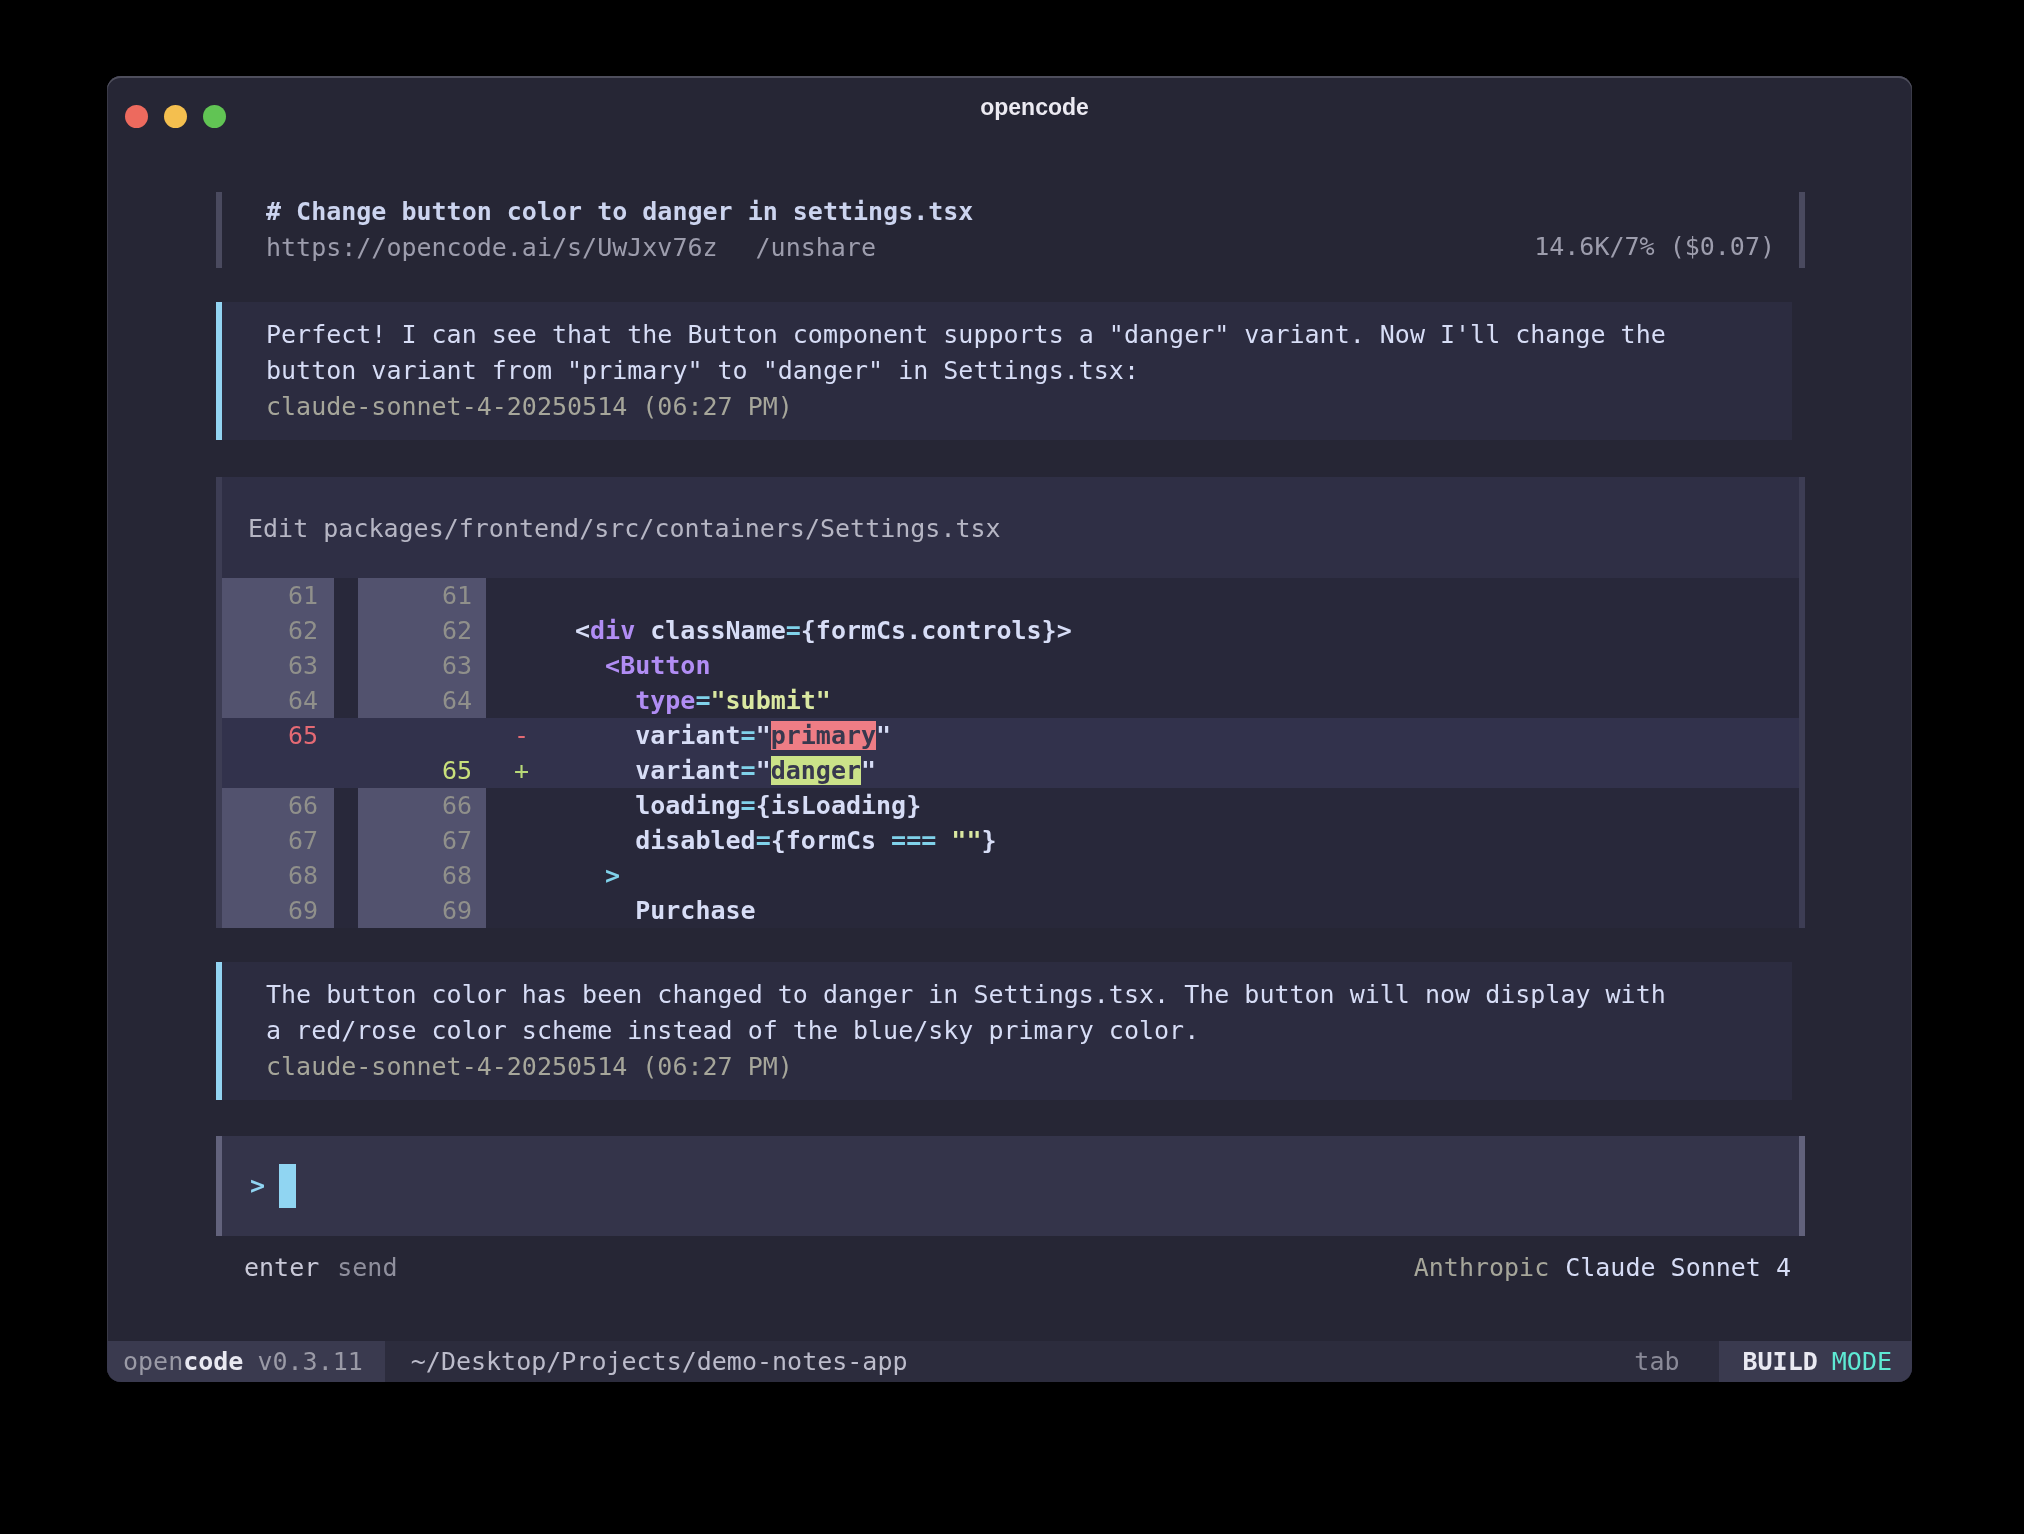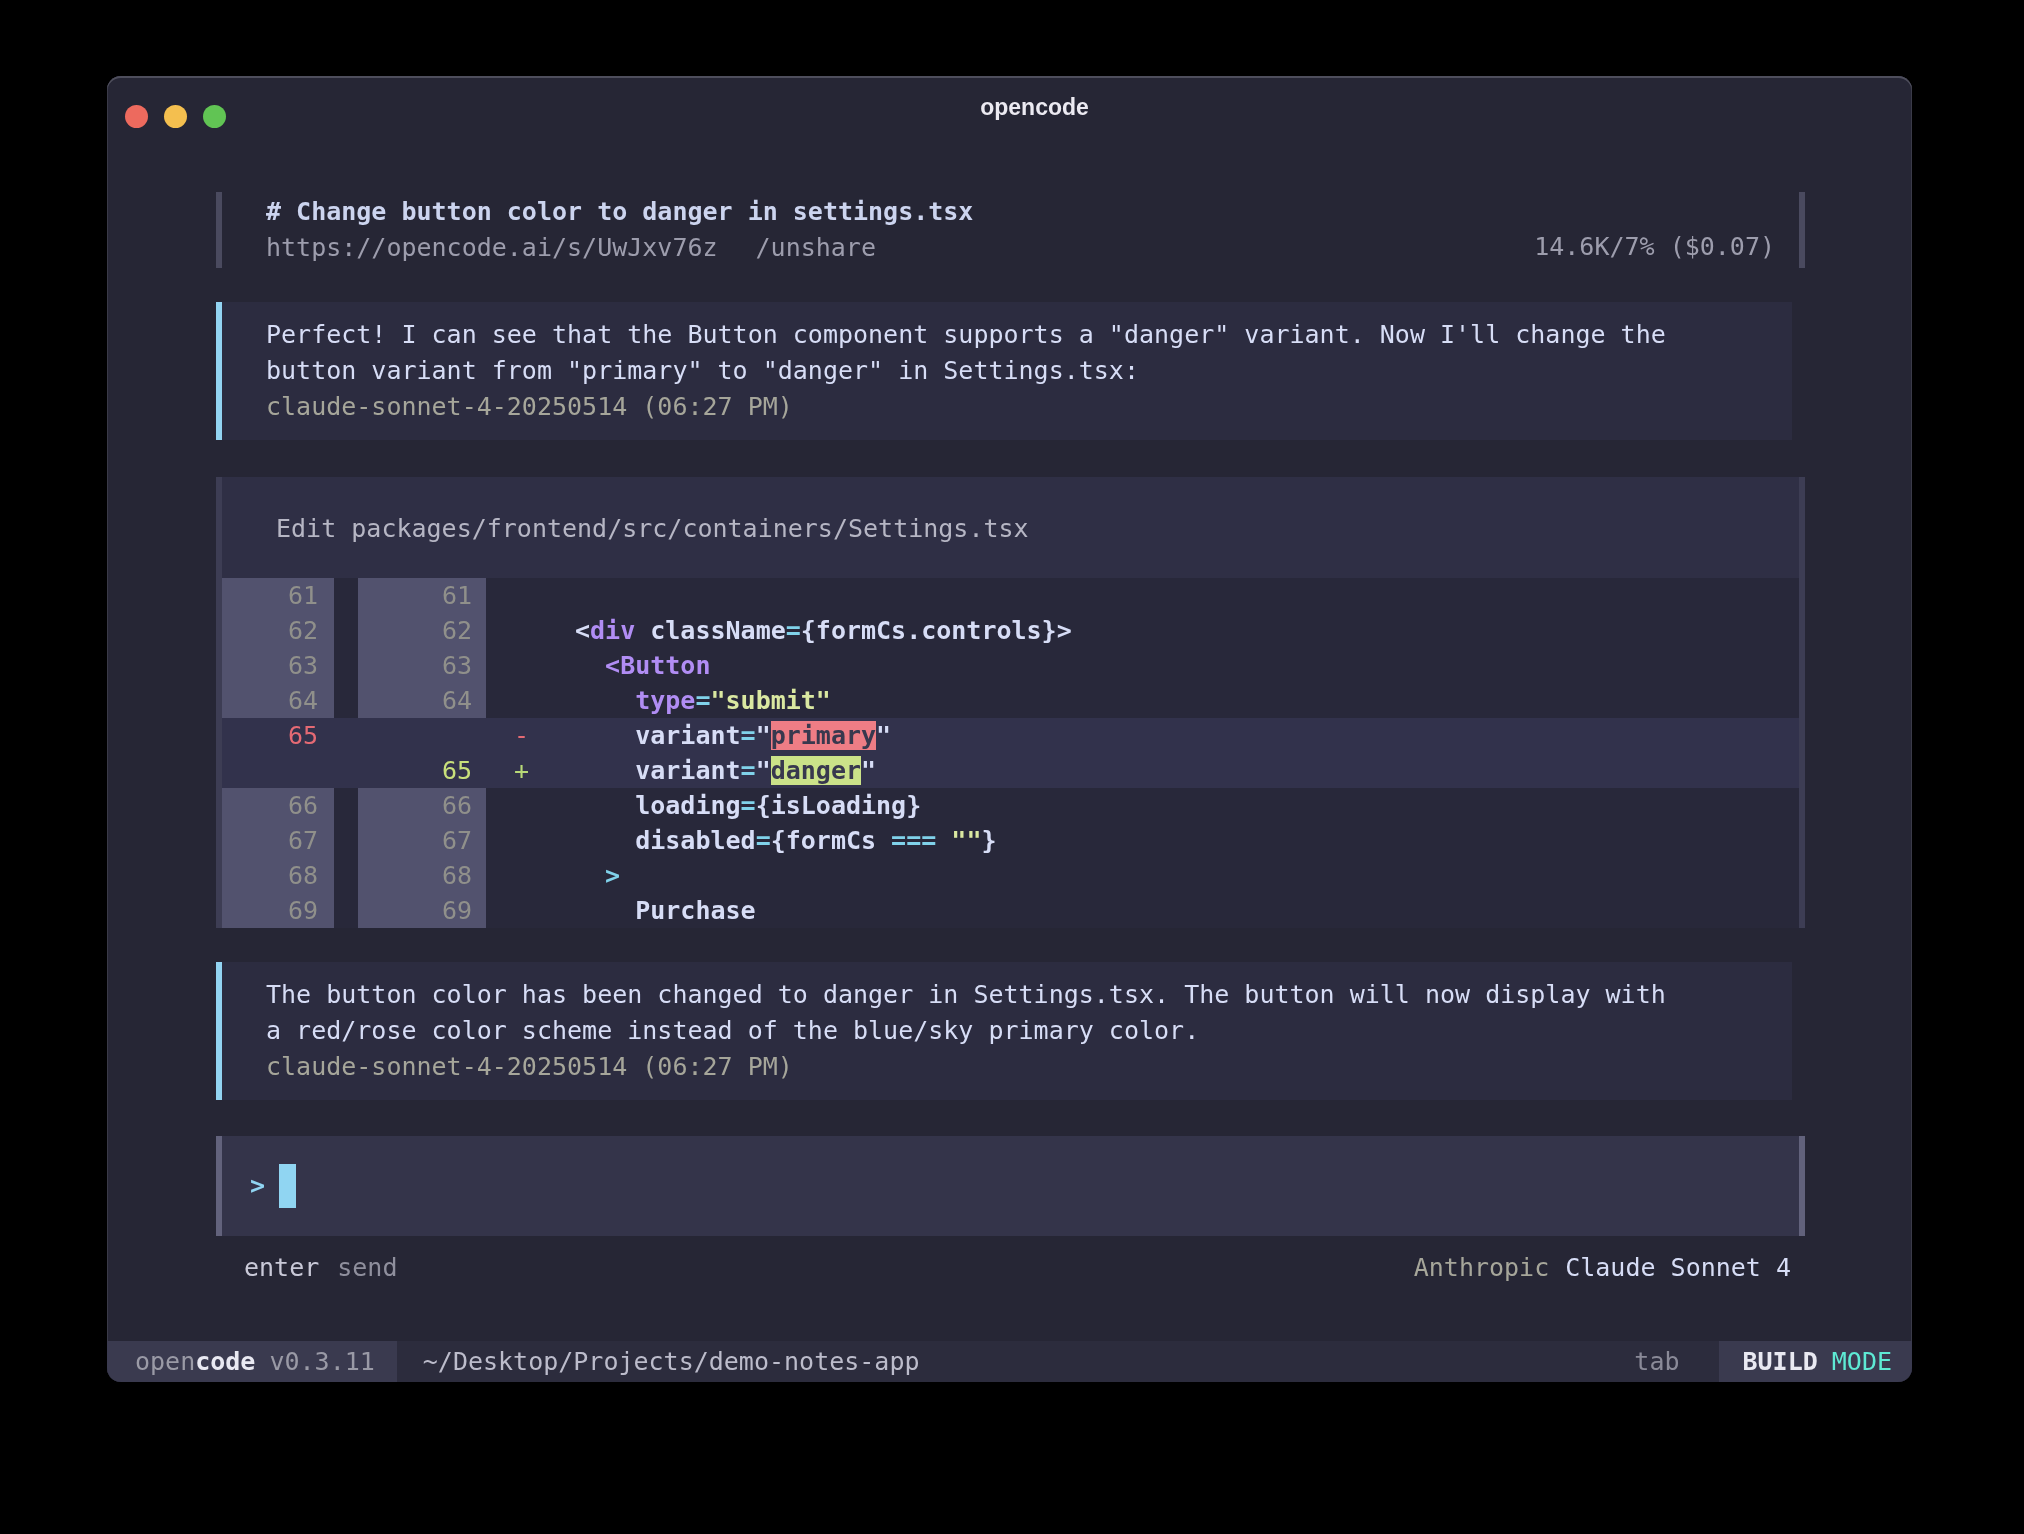--- a/index.html
+++ b/index.html
@@ -48,21 +48,21 @@
   }
   .msg-text { color:#d7ddf6; white-space:pre-wrap; }
   .msg-meta { color:#a6a69a; }
 
   
   .toolbox {
     margin-top:37px;
     border-left:6px solid #3d3d54; border-right:6px solid #3d3d54;
     background:#2f2f45;
   }
-  .tool-header { padding:34px 20px 31px 54px; color:#b6b6c4; }
+  .tool-header { padding:34px 20px 31px 26px; color:#b6b6c4; }
   .diff { background:#28283a; }
   .diff-row { display:grid; grid-template-columns:112px 128px 36px 1fr; height:35px; align-items:center;gap:24px; }
   .gut { height:35px; line-height:35px; text-align:right; color:#90908b; }
   .gut-old { padding-right:16px; }
   .gut-new { padding-right:14px; }
   .diff-row.ctx .gut { background:#52526e; }
   .diff-row.del, .diff-row.add { background:#32324c; }
   .mark { height:35px; line-height:35px; padding-left:4px; }
   .mark-del { color:#e56a74; }
   .mark-add { color:#b8d977; }
@@ -91,21 +91,21 @@
   .model-provider { color:#a6a69a; }
   .model-name { color:#d7ddf6; margin-left:16px; }
 
   
   .statusbar {
     position:absolute; left:0; right:0; bottom:0; height:41px;
     background:#2c2c3d; display:flex; align-items:stretch;
     font-size:25px; line-height:41px;
   }
   .sb-app {
-    background:#3a3a4f; padding:0 22px 0 28px; border-bottom-left-radius:14px;
+    background:#3a3a4f; padding:0 22px 0 16px; border-bottom-left-radius:14px;
   }
   .sb-open { color:#9a9aa6; }
   .sb-code { color:#e9e9f2; font-weight:bold; }
   .sb-version { color:#9a9aa6; margin-left:14px; }
   .sb-path { color:#bcbccb; margin-left:26px; flex:1 1 auto; }
   .sb-tab { color:#8a8a98; margin-right:39px; }
   .sb-mode {
     background:#3a3a4f; padding:0 20px 0 24px; border-bottom-right-radius:14px;
   }
   .sb-mode-bold { color:#e9e9f2; font-weight:bold; }

